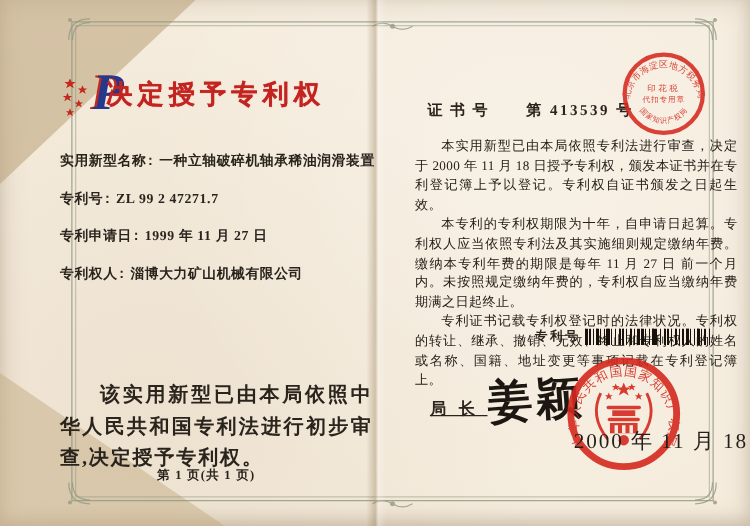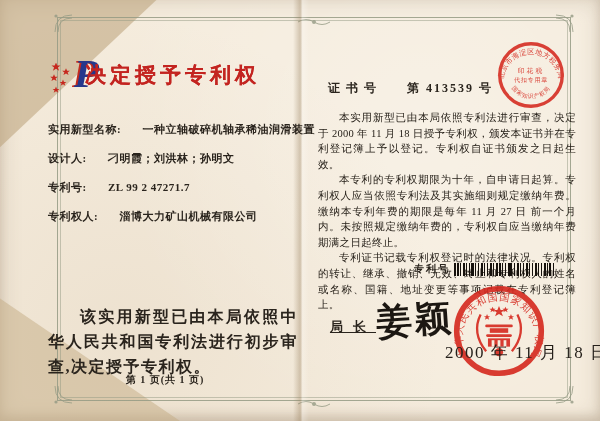--- a/index.html
+++ b/index.html
@@ -58,29 +58,29 @@
     text-shadow:-2px 0 0 #c22a1e;
   }
   .logo-stars{position:absolute;left:0;top:8px;}
   .cert-title{
     position:absolute;left:37px;top:6px;white-space:nowrap;
     font-size:21px;font-weight:bold;color:#c32420;letter-spacing:4px;
     text-shadow:0 0 .6px #c32420;
   }
   .fields{position:absolute;left:0;top:60px;width:252px;}
   .field{line-height:29px;font-size:11px;font-weight:bold;letter-spacing:.5px;white-space:nowrap;}
-  .field .flabel{margin-right:18px;}
+  .field .flabel{margin-right:0;font-family:Liberation Mono, monospace;}
   .grant{
     position:absolute;left:0;top:249px;width:250px;margin:0;
     font-size:16px;font-weight:bold;line-height:25px;letter-spacing:1.5px;
     text-indent:2em;text-align:justify;
   }
   .pagenum{position:absolute;left:42px;top:318px;width:150px;text-align:center;font-size:10px;font-weight:bold;letter-spacing:1px;}
   
-  .right-page{position:absolute;left:318px;top:78px;width:258px;height:335px;}
+  .right-page{position:absolute;left:332px;top:78px;width:258px;height:335px;}
   .certno{position:absolute;left:10px;top:2px;font-size:12px;font-weight:bold;white-space:nowrap;}
   .certno .cn-label{letter-spacing:6px;margin-right:22px;}
   .certno .cn-value{letter-spacing:2px;}
   .paras{position:absolute;left:0;top:32px;width:258px;font-size:10.5px;line-height:15.6px;letter-spacing:.3px;text-align:justify;color:#262019;}
   .paras p{margin:0;text-indent:2em;}
   .barcode-row{position:absolute;left:96px;top:184px;display:flex;align-items:flex-end;gap:4px;}
   .bc-label{font-size:10px;font-weight:bold;letter-spacing:2px;white-space:nowrap;}
   .barcode{
     width:100px;height:13px;
     background:
@@ -170,26 +170,26 @@
         <span class="logo-p">P</span>
       </div>
       <div class="cert-title">决定授予专利权</div>
 
       <div class="fields">
         <div class="field">
           <span class="flabel">实用新型名称:</span>
           <span class="fvalue">一种立轴破碎机轴承稀油润滑装置</span>
         </div>
         <div class="field">
-          <span class="flabel">设计人:</span>
-          <span class="fvalue">刁明霞；刘洪林；孙明文</span>
-        </div>
-        <div class="field">
           <span class="flabel">专利号:</span>
           <span class="fvalue">ZL 99 2 47271.7</span>
+        </div>
+        <div class="field">
+          <span class="flabel">专利申请日:</span>
+          <span class="fvalue">1999 年 11 月 27 日</span>
         </div>
         <div class="field">
           <span class="flabel">专利权人:</span>
           <span class="fvalue">淄博大力矿山机械有限公司</span>
         </div>
       </div>
 
       <p class="grant">该实用新型已由本局依照中华人民共和国专利法进行初步审查,决定授予专利权。</p>
       <div class="pagenum">第 1 页(共 1 页)</div>
     </div>

